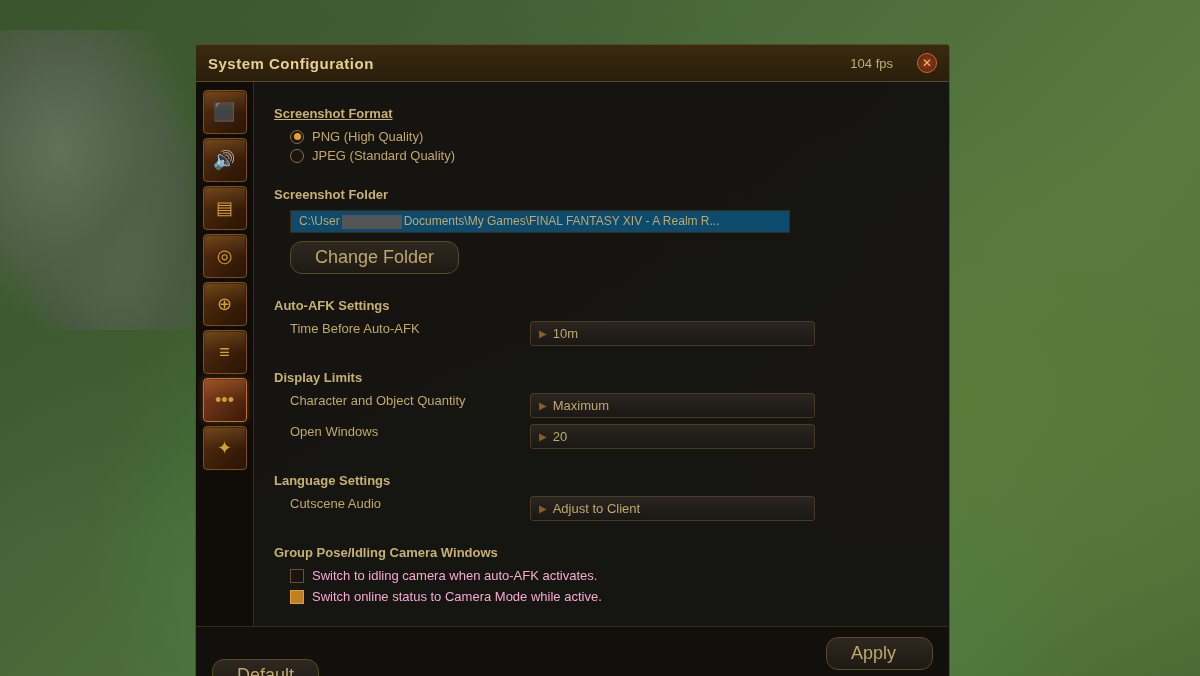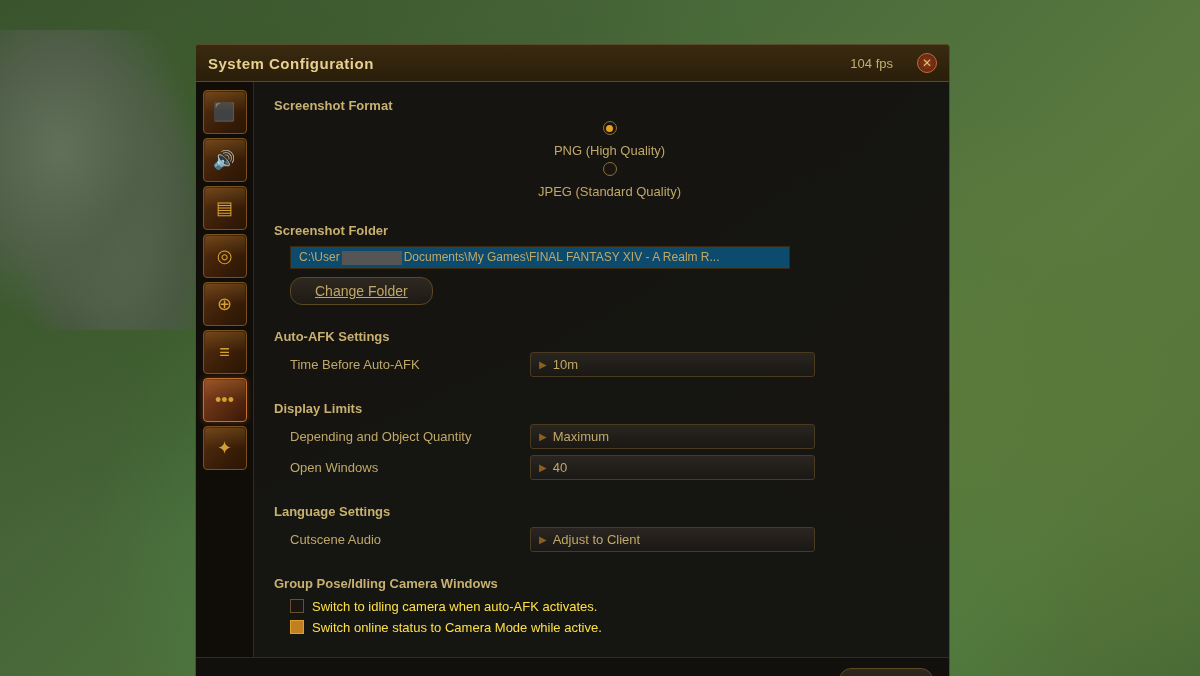--- a/index.html
+++ b/index.html
@@ -147,26 +147,26 @@
 
     .section-title {
       color: #c8b070;
       font-size: 13px;
       font-weight: bold;
       margin-bottom: 8px;
       margin-top: 24px;
     }
 
     .section-title:first-child {
-      margin-top: 0;
+      margin-top: 8px;
+      text-decoration: underline;
     }
 
     .setting-row {
       display: flex;
-      align-items: center;
       margin-bottom: 6px;
       padding-left: 16px;
     }
 
     .setting-label {
       color: #c0a868;
       font-size: 13px;
       min-width: 240px;
     }
 
@@ -175,21 +175,20 @@
       margin-bottom: 4px;
     }
 
     .radio-item {
       display: flex;
       align-items: center;
       gap: 8px;
       margin-bottom: 4px;
       color: #c0a868;
       font-size: 13px;
-      flex-direction: column;
     }
 
     .radio-dot {
       width: 14px;
       height: 14px;
       border-radius: 50%;
       border: 1.5px solid #8a7040;
       display: flex;
       align-items: center;
       justify-content: center;
@@ -252,46 +251,45 @@
     .dropdown-btn .arrow {
       color: #8a6020;
       font-size: 10px;
     }
 
     .action-btn {
       background: linear-gradient(180deg, #2e2820 0%, #1e1a14 100%);
       border: 1px solid #5a4a20;
       border-radius: 12px;
       color: #c0a868;
-      font-size: 14px;
+      font-size: 18px;
       padding: 5px 24px;
       cursor: pointer;
       display: inline-block;
-      text-decoration: underline;
     }
 
     .change-folder-row {
       padding-left: 16px;
       margin-bottom: 12px;
     }
 
     .note-text {
       color: #a09050;
       font-size: 12px;
       padding-left: 16px;
       margin-top: 4px;
     }
 
     .checkbox-item {
       display: flex;
-      align-items: flex-start;
+      align-items: flex-end;
       gap: 8px;
       padding-left: 16px;
       margin-bottom: 6px;
-      color: #fde047;
+      color: #f9a8d4;
       font-size: 13px;
     }
 
     .checkbox {
       width: 14px;
       height: 14px;
       border: 1.5px solid #6a5030;
       background: #1a1510;
       display: flex;
       align-items: center;
@@ -389,31 +387,31 @@
       <div class="setting-row">
         <span class="setting-label">Time Before Auto-AFK</span>
         <div class="dropdown-btn">
           <span class="arrow">▶</span>
           <span>10m</span>
         </div>
       </div>
 
       <div class="section-title">Display Limits</div>
       <div class="setting-row">
-        <span class="setting-label">Depending and Object Quantity</span>
+        <span class="setting-label">Character and Object Quantity</span>
         <div class="dropdown-btn">
           <span class="arrow">▶</span>
           <span>Maximum</span>
         </div>
       </div>
       <div class="setting-row">
         <span class="setting-label">Open Windows</span>
         <div class="dropdown-btn">
           <span class="arrow">▶</span>
-          <span>40</span>
+          <span>20</span>
         </div>
       </div>
 
       <div class="section-title">Language Settings</div>
       <div class="setting-row">
         <span class="setting-label">Cutscene Audio</span>
         <div class="dropdown-btn">
           <span class="arrow">▶</span>
           <span>Adjust to Client</span>
         </div>

